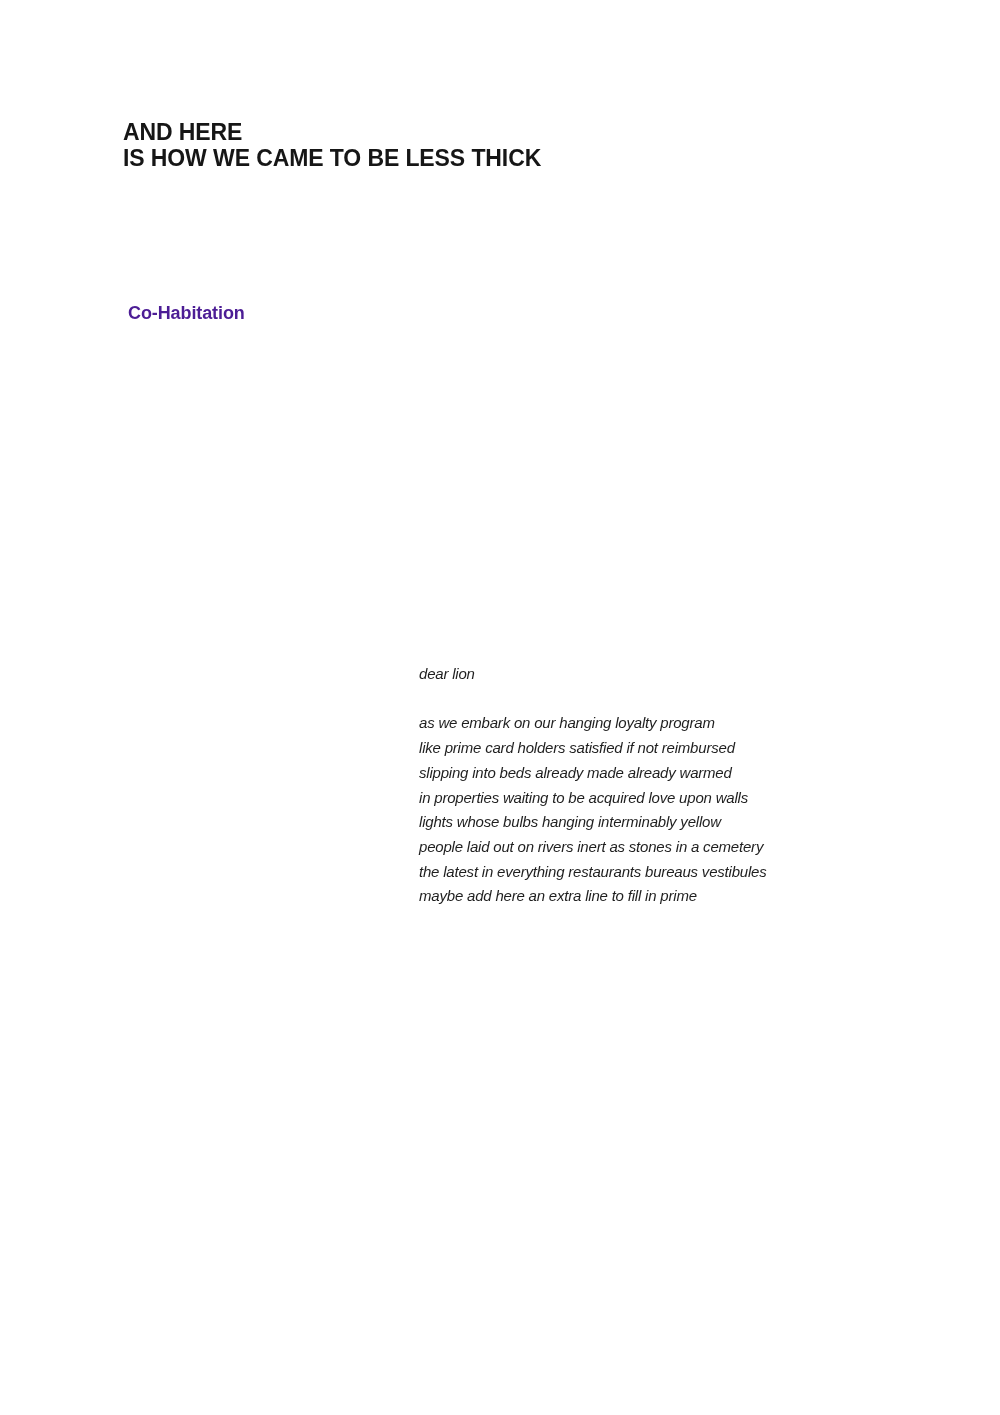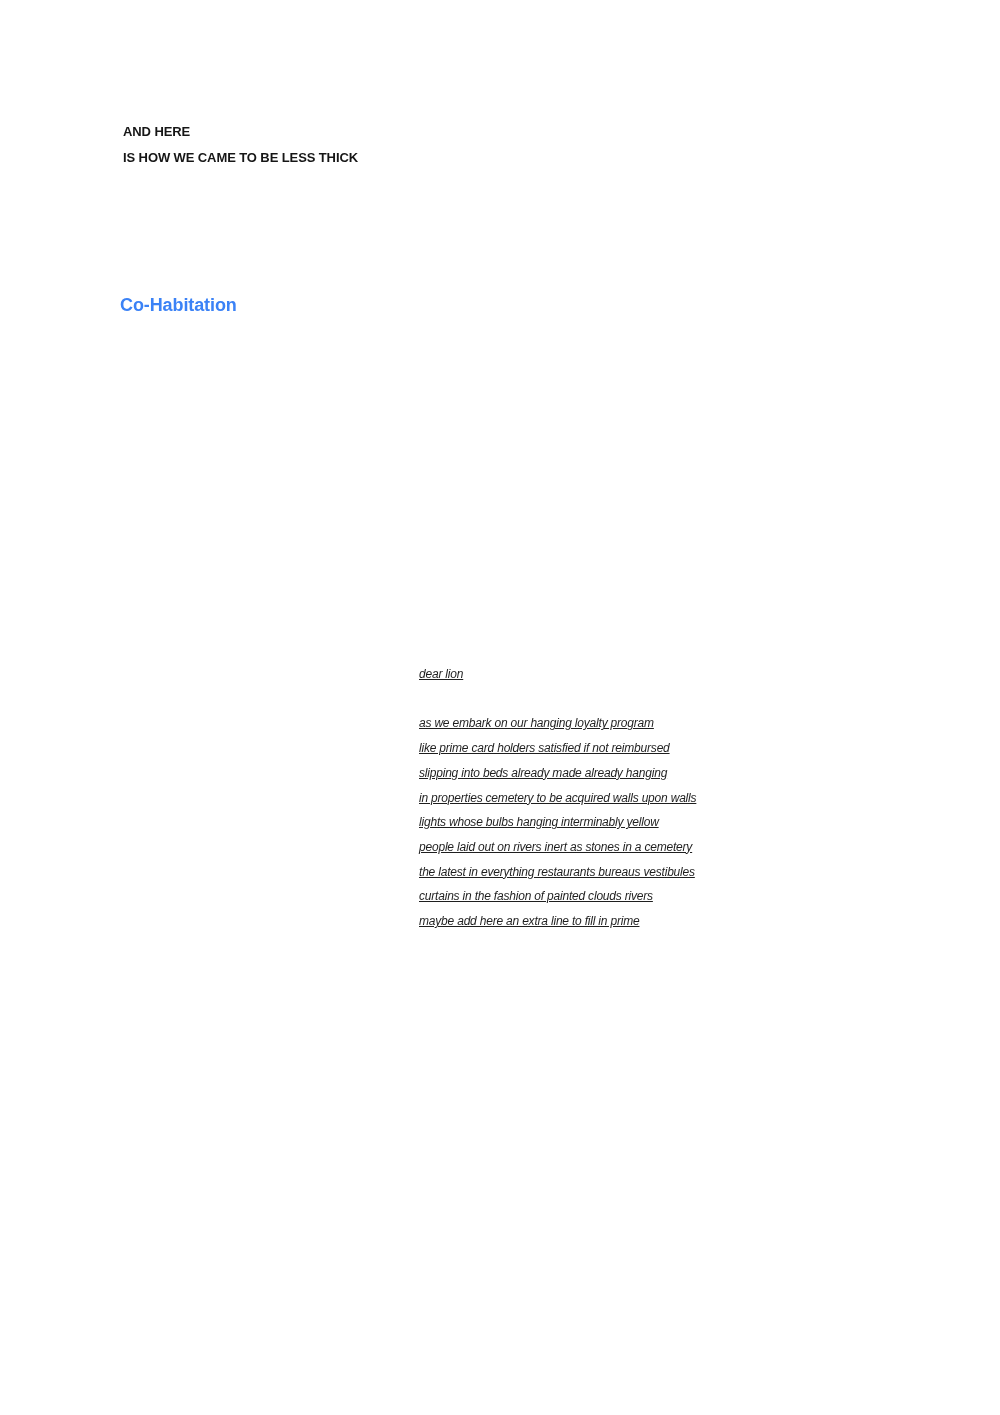--- a/index.html
+++ b/index.html
@@ -14,46 +14,45 @@
     background: #ffffff;
     overflow: hidden;
     font-family: "Liberation Sans", sans-serif;
     color: #1c1c1c;
   }
   .running-header {
     position: absolute;
     left: 123px;
     top: 119px;
     font-weight: 700;
-    font-size: 13px;
+    font-size: 23px;
     line-height: 26px;
     letter-spacing: -0.1px;
     color: #161616;
   }
   .poem-title {
     position: absolute;
     left: 120px;
     top: 293px;
-    margin: 0;
+    margin: 8px;
     font-weight: 700;
     font-size: 18px;
     line-height: 24px;
     letter-spacing: -0.1px;
-    color: #3b82f6;
+    color: #4c1d95;
   }
   .poem {
     position: absolute;
     left: 419px;
     top: 662px;
     font-style: italic;
-    font-size: 12px;
+    font-size: 15px;
     line-height: 24.7px;
     letter-spacing: -0.2px;
     color: #1f1f1f;
-    text-decoration: underline;
   }
   .poem .line {
     min-height: 24.7px;
     white-space: nowrap;
   }
 </style>
 </head>
 <body>
 
 <div class="page">
@@ -63,23 +62,22 @@
     <div>IS HOW WE CAME TO BE LESS THICK</div>
   </div>
 
   <h2 class="poem-title">Co-Habitation</h2>
 
   <div class="poem">
     <div class="line">dear lion</div>
     <div class="line blank"></div>
     <div class="line">as we embark on our hanging loyalty program</div>
     <div class="line">like prime card holders satisfied if not reimbursed</div>
-    <div class="line">slipping into beds already made already hanging</div>
-    <div class="line">in properties cemetery to be acquired walls upon walls</div>
+    <div class="line">slipping into beds already made already warmed</div>
+    <div class="line">in properties waiting to be acquired love upon walls</div>
     <div class="line">lights whose bulbs hanging interminably yellow</div>
     <div class="line">people laid out on rivers inert as stones in a cemetery</div>
     <div class="line">the latest in everything restaurants bureaus vestibules</div>
-    <div class="line">curtains in the fashion of painted clouds rivers</div>
     <div class="line">maybe add here an extra line to fill in prime</div>
     <div class="line blank"></div>
   </div>
 
 </div>
 
 </body></html>

